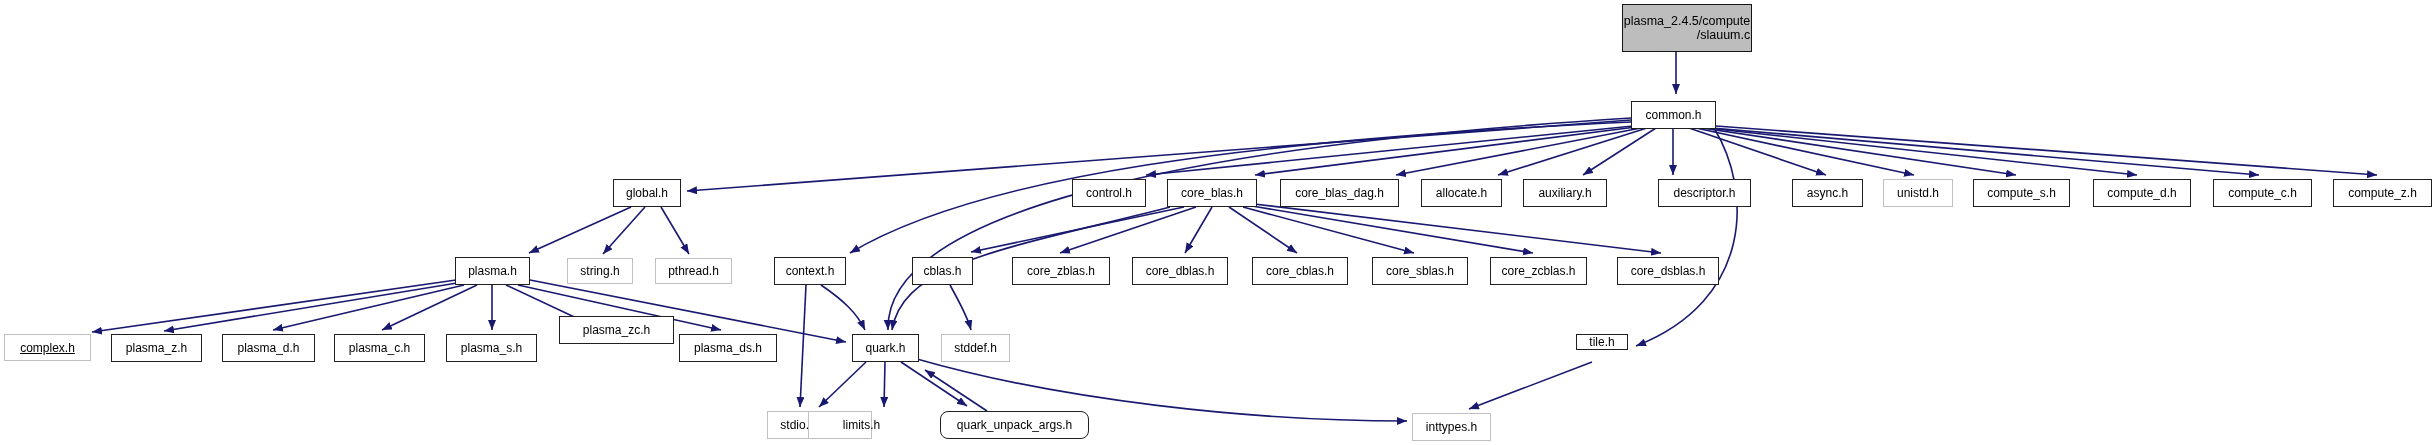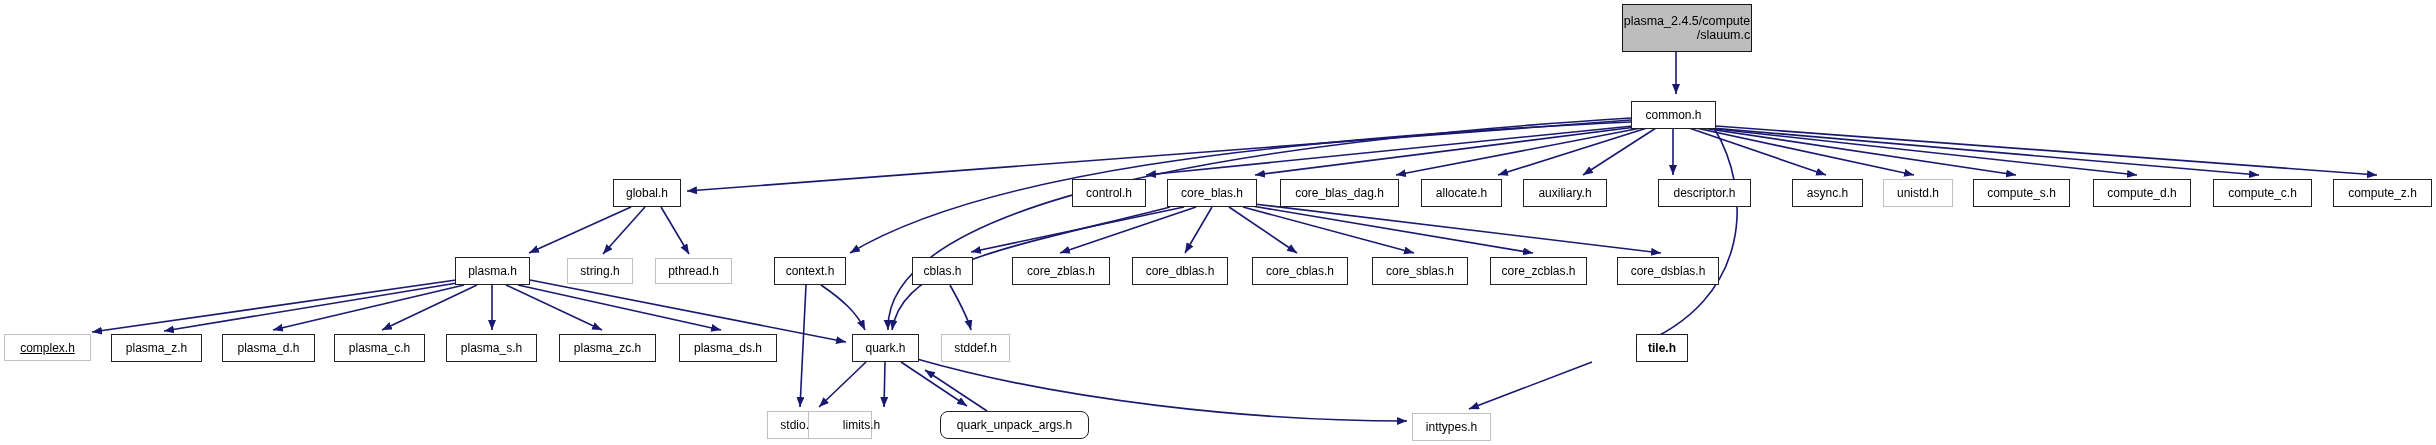--- a/index.html
+++ b/index.html
@@ -97,23 +97,23 @@
       <div class="node page" style="left: 1132px; top: 257px; width: 96px; height: 28px;"><span>core_dblas.h</span></div>
       <div class="node page" style="left: 1252px; top: 257px; width: 96px; height: 28px;"><span>core_cblas.h</span></div>
       <div class="node page" style="left: 1372px; top: 257px; width: 96px; height: 28px;"><span>core_sblas.h</span></div>
       <div class="node page" style="left: 1490px; top: 257px; width: 97px; height: 28px;"><span>core_zcblas.h</span></div>
       <div class="node page" style="left: 1617px; top: 257px; width: 102px; height: 28px;"><span>core_dsblas.h</span></div>
       <div class="node system" style="left: 4px; top: 334px; width: 87px; height: 27px; text-decoration: underline;"><span>complex.h</span></div>
       <div class="node page" style="left: 111px; top: 334px; width: 91px; height: 28px;"><span>plasma_z.h</span></div>
       <div class="node page" style="left: 222px; top: 334px; width: 93px; height: 28px;"><span>plasma_d.h</span></div>
       <div class="node page" style="left: 334px; top: 334px; width: 91px; height: 28px;"><span>plasma_c.h</span></div>
       <div class="node page" style="left: 446px; top: 334px; width: 91px; height: 28px;"><span>plasma_s.h</span></div>
-      <div class="node page" style="left: 559px; top: 334px; width: 97px; height: 28px;"><span>plasma_zc.h</span></div>
+      <div class="node page" style="left: 559px; top: 316px; width: 115px; height: 28px;"><span>plasma_zc.h</span></div>
       <div class="node page" style="left: 679px; top: 334px; width: 98px; height: 28px;"><span>plasma_ds.h</span></div>
       <div class="node page" style="left: 852px; top: 334px; width: 67px; height: 28px;"><span>quark.h</span></div>
       <div class="node system" style="left: 941px; top: 334px; width: 69px; height: 28px;"><span>stddef.h</span></div>
-      <div class="node page" style="left: 1636px; top: 334px; width: 52px; height: 28px; font-weight: bold;"><span>tile.h</span></div>
+      <div class="node page" style="left: 1576px; top: 334px; width: 52px; height: 16px;"><span>tile.h</span></div>
       <div class="node system" style="left: 767px; top: 411px; width: 62px; height: 28px;"><span>stdio.h</span></div>
       <div class="node system" style="left: 808px; top: 411px; width: 64px; height: 28px; padding-left: 43px;"><span>limits.h</span></div>
       <div class="node page" style="left: 940px; top: 411px; width: 149px; height: 28px; border-radius: 8px;"><span>quark_unpack_args.h</span></div>
       <div class="node system" style="left: 1412px; top: 413px; width: 79px; height: 28px;"><span>inttypes.h</span></div>
     </div>
 </div>
 
 </body></html>

